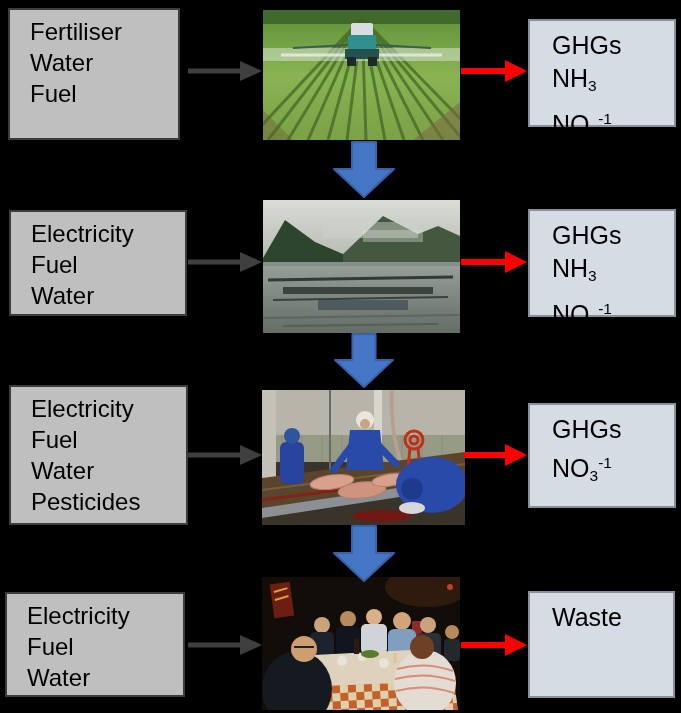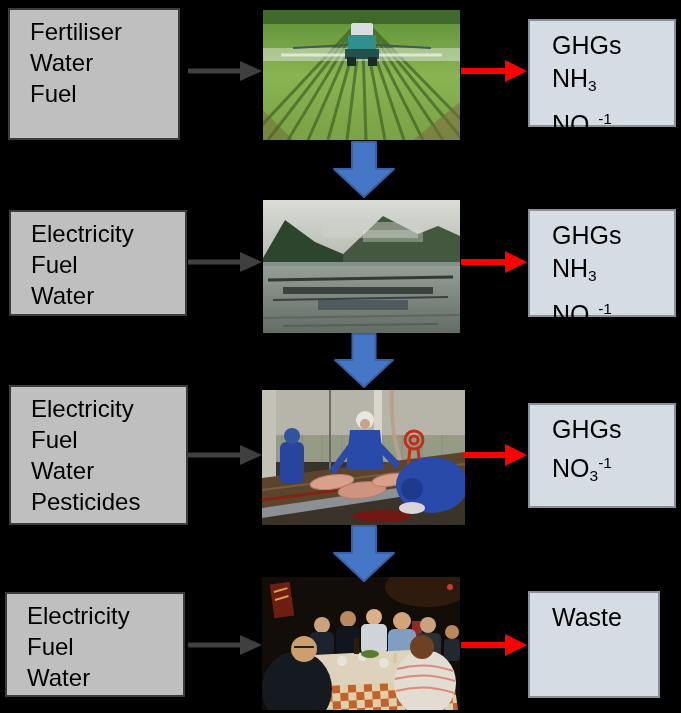--- a/index.html
+++ b/index.html
@@ -295,17 +295,17 @@
       <path d="M134,114 Q163,106 192,116" stroke="#d98a78" stroke-width="2" fill="none"></path>
       <circle cx="160" cy="70" r="12" fill="#6e4124"></circle>
     </svg>
   </div>
 
   <svg class="harrow red" style="left:461px;top:632px" width="67" height="26" viewBox="0 0 67 26">
     <line x1="0" y1="13" x2="46" y2="13" stroke-width="6"></line>
     <polygon points="44,2 44,24 66,13"></polygon>
   </svg>
 
-  <div class="box output-box" style="left:528px;top:591px;width:132px;height:107px">
+  <div class="box output-box" style="left:528px;top:591px;width:147px;height:107px">
       <div class="line"><span>Waste</span></div>
     </div>
 
 </div>
 
 </body></html>

